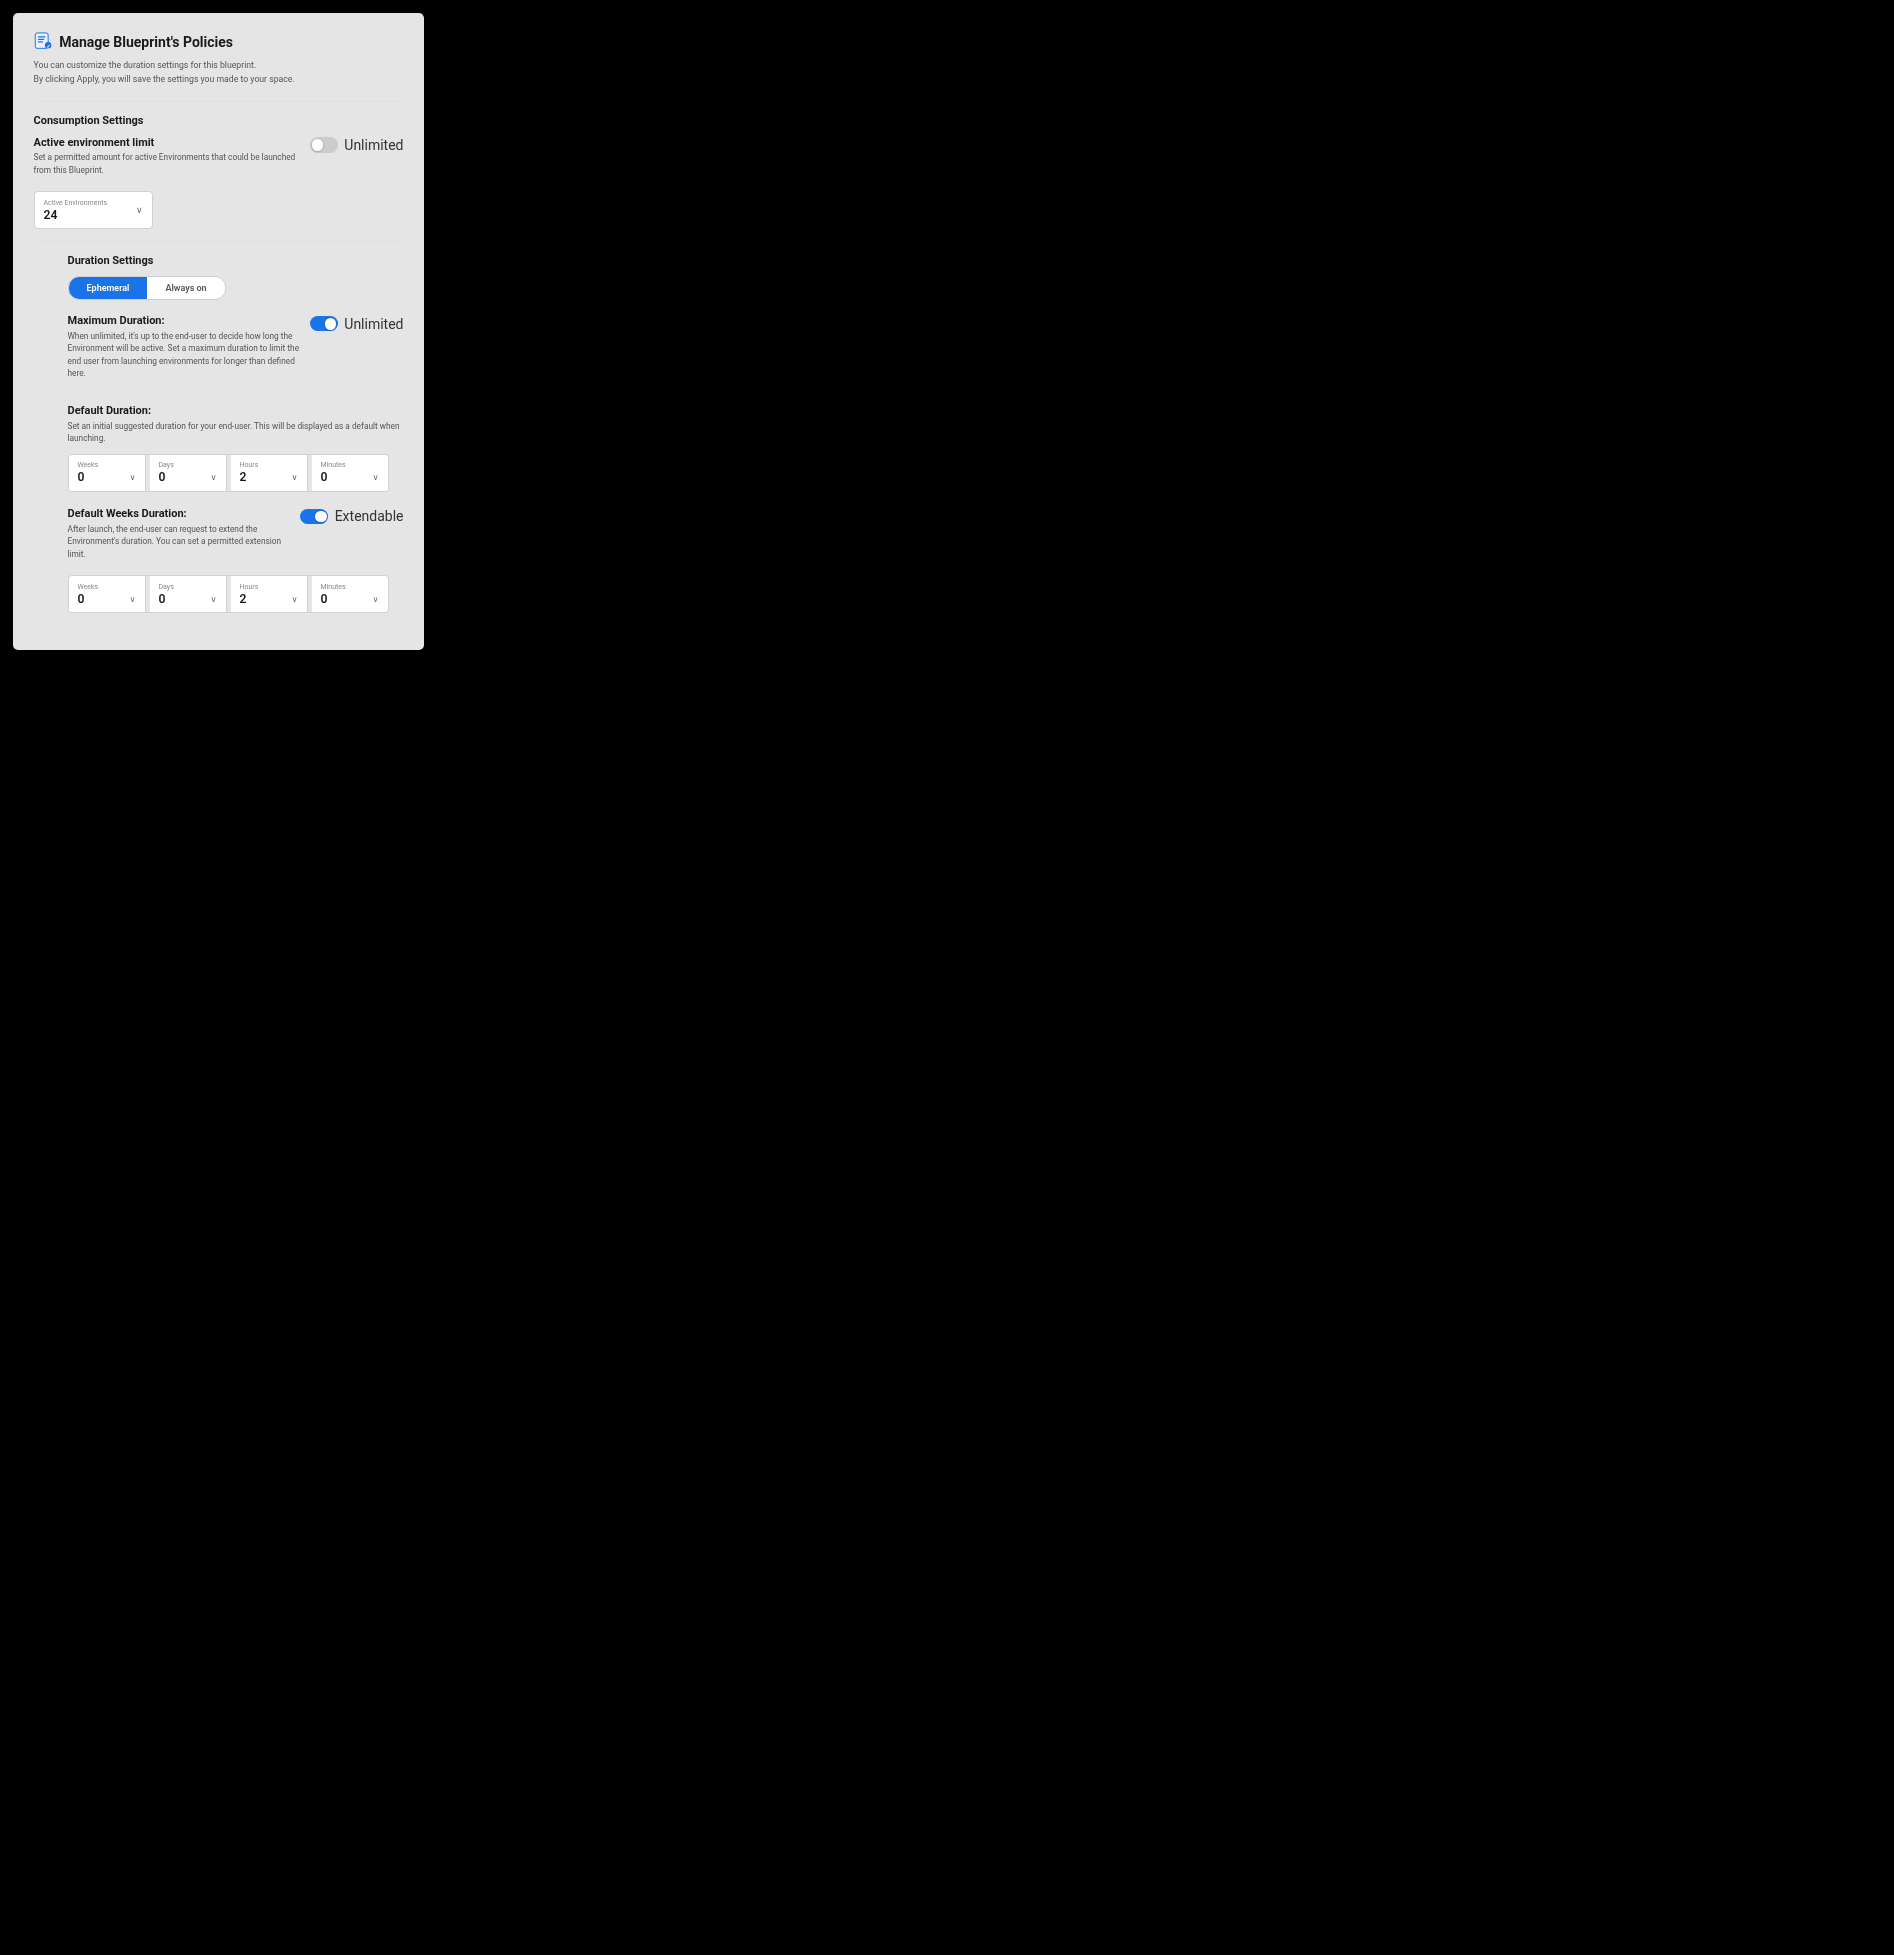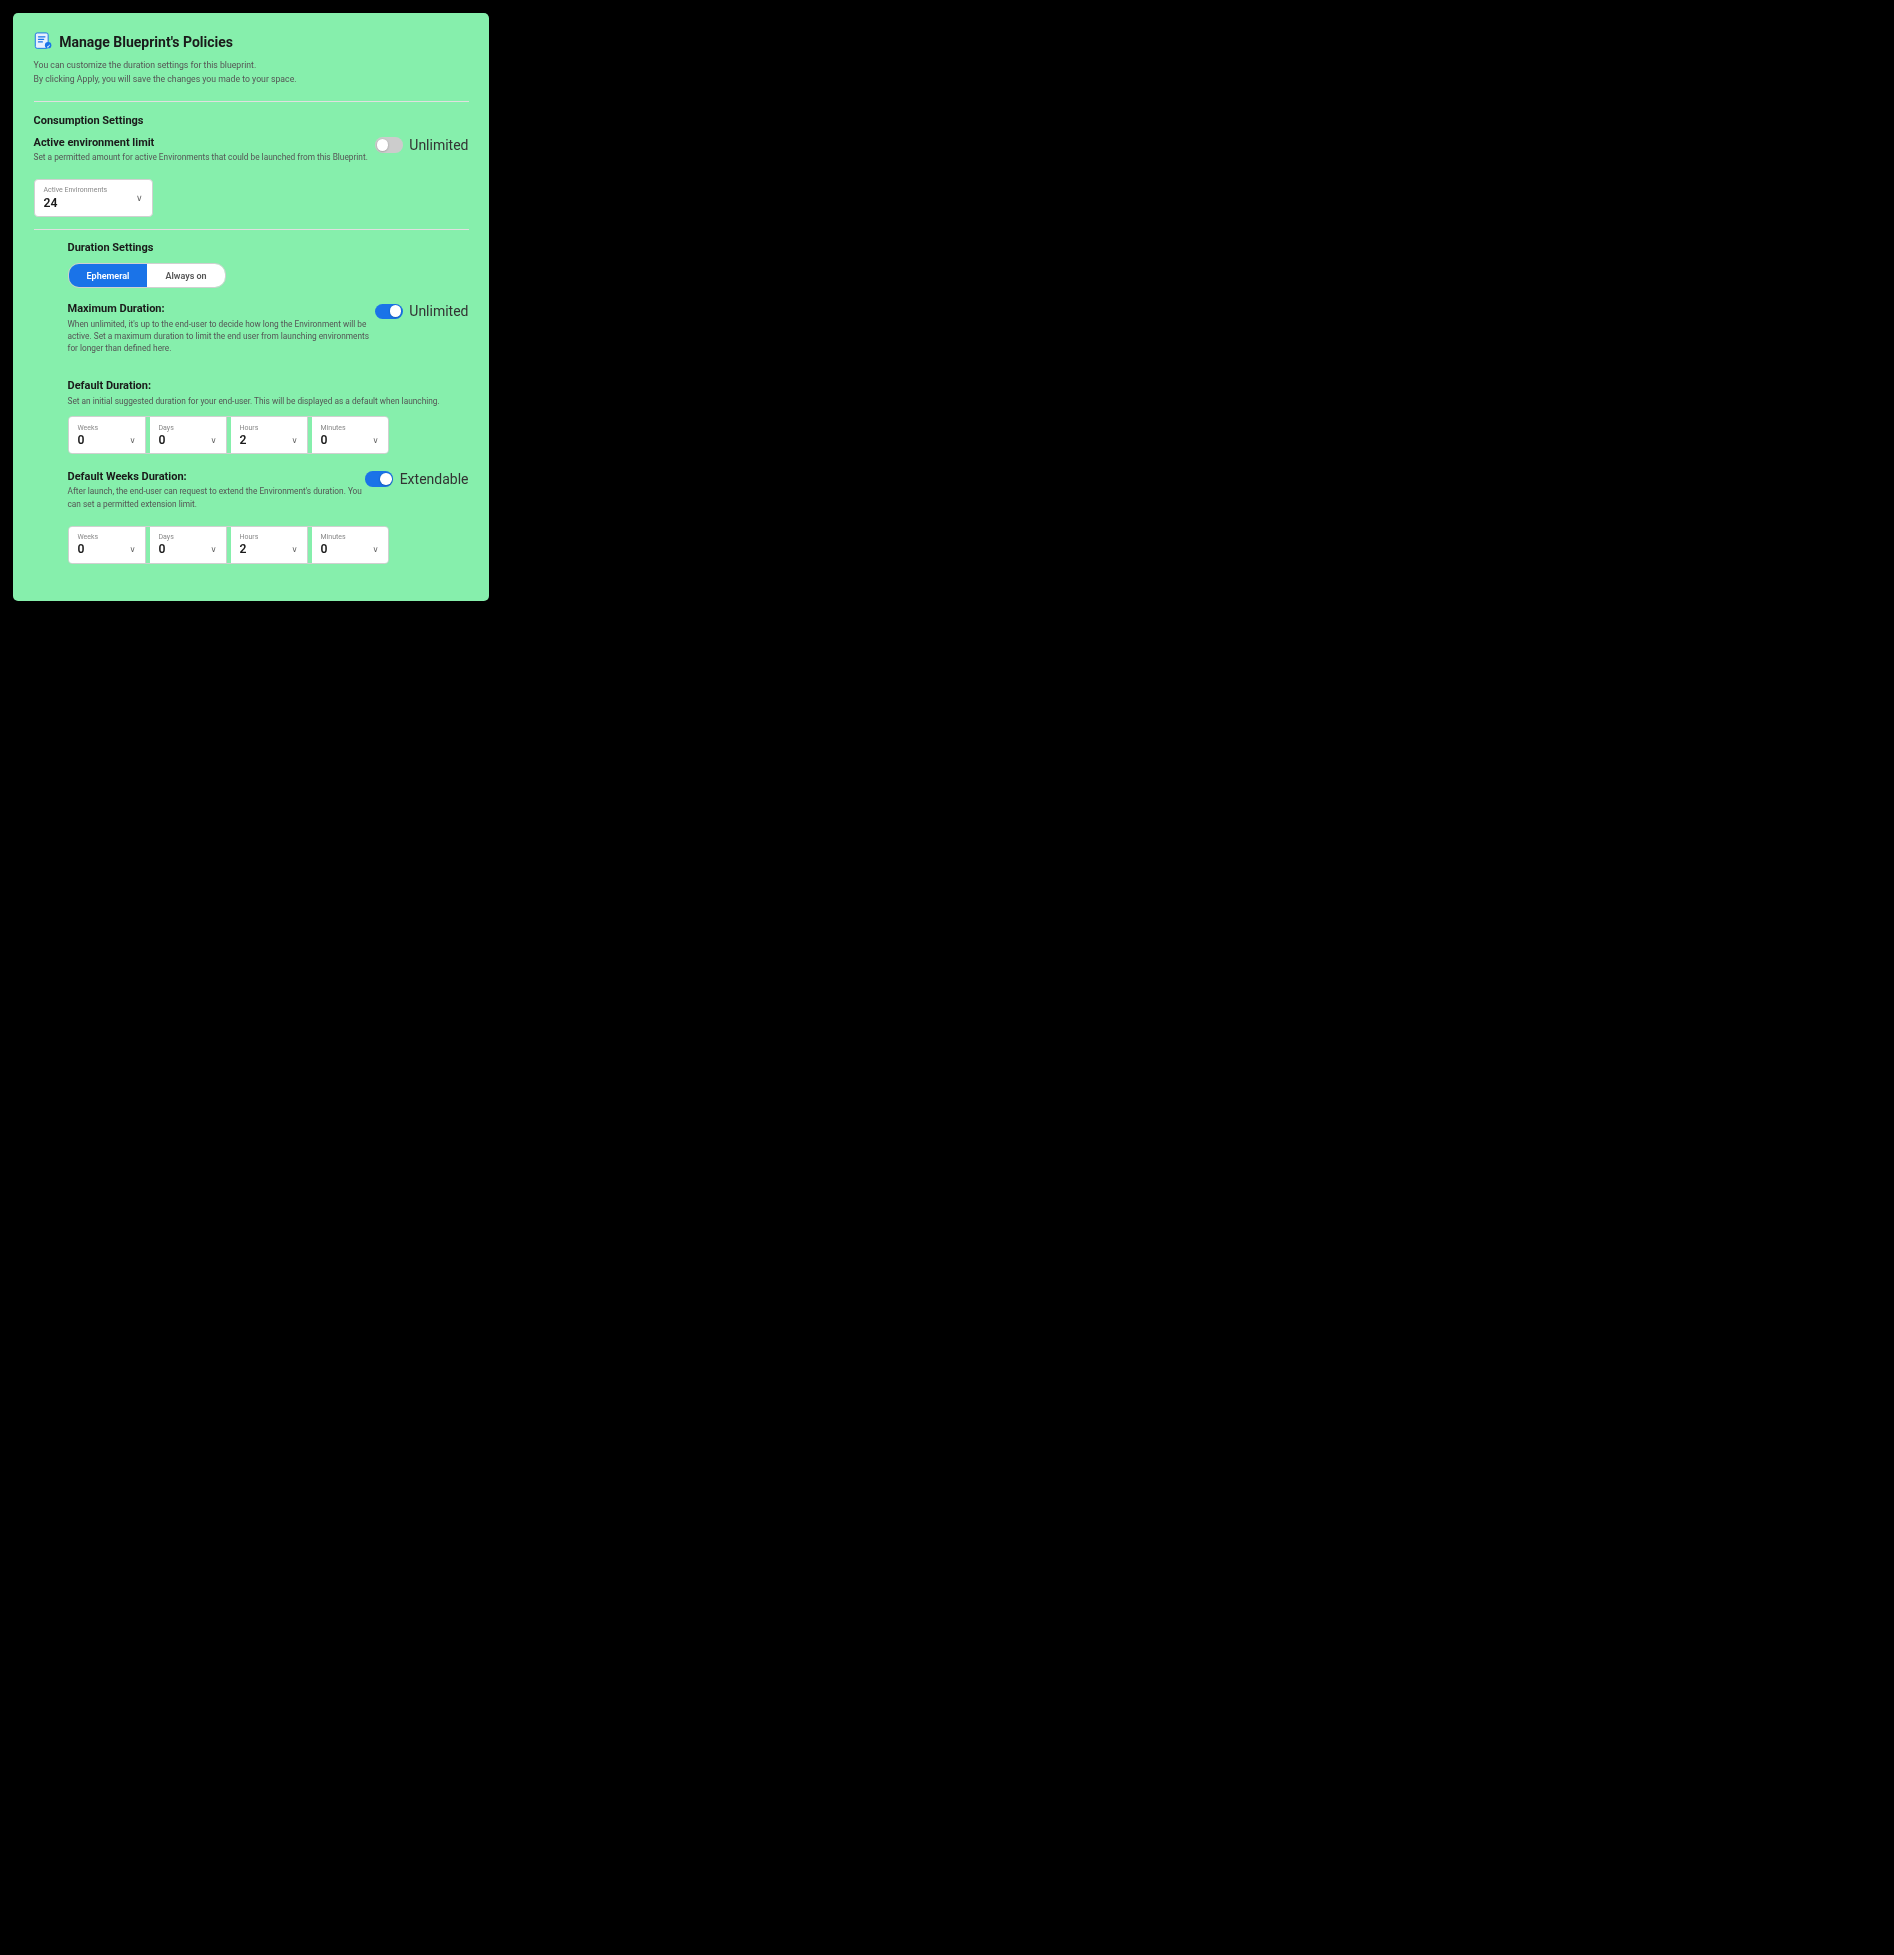--- a/index.html
+++ b/index.html
@@ -12,23 +12,23 @@
     body {
       background: #000;
       display: flex;
       justify-content: flex-start;
       align-items: flex-start;
       min-height: 100vh;
       padding: 13px;
     }
 
     .modal-card {
-      background: #86efac;
+      background: #e5e5e5;
       border-radius: 5.1px;
-      width: 476px;
+      width: 411px;
       padding: 18px 20.5px 23px 20.5px;
       box-shadow: 0 2.6px 15.4px rgba(0,0,0,0.18);
     }
 
     .modal-header {
       display: flex;
       align-items: center;
       gap: 7.7px;
       margin-bottom: 6.4px;
     }
@@ -285,21 +285,21 @@
         <rect x="6" y="16" width="8" height="2" rx="1" fill="#1a73e8"></rect>
         <circle cx="22" cy="22" r="5" fill="#1a73e8"></circle>
         <text x="19.5" y="26" font-size="8" fill="white" font-weight="bold">✓</text>
       </svg>
     </span>
     <span class="modal-title">Manage Blueprint's Policies</span>
   </div>
 
   <div class="modal-subtitle">
     <span>You can customize the duration settings for this blueprint.</span><br>
-    <span>By clicking Apply, you will save the changes you made to your space.</span>
+    <span>By clicking Apply, you will save the settings you made to your space.</span>
   </div>
 
   <hr class="section-divider">
 
   <div class="consumption-section">
     <div class="section-title">Consumption Settings</div>
 
     <div class="toggle-row">
       <div class="field-info">
         <div class="field-label">Active environment limit</div>

